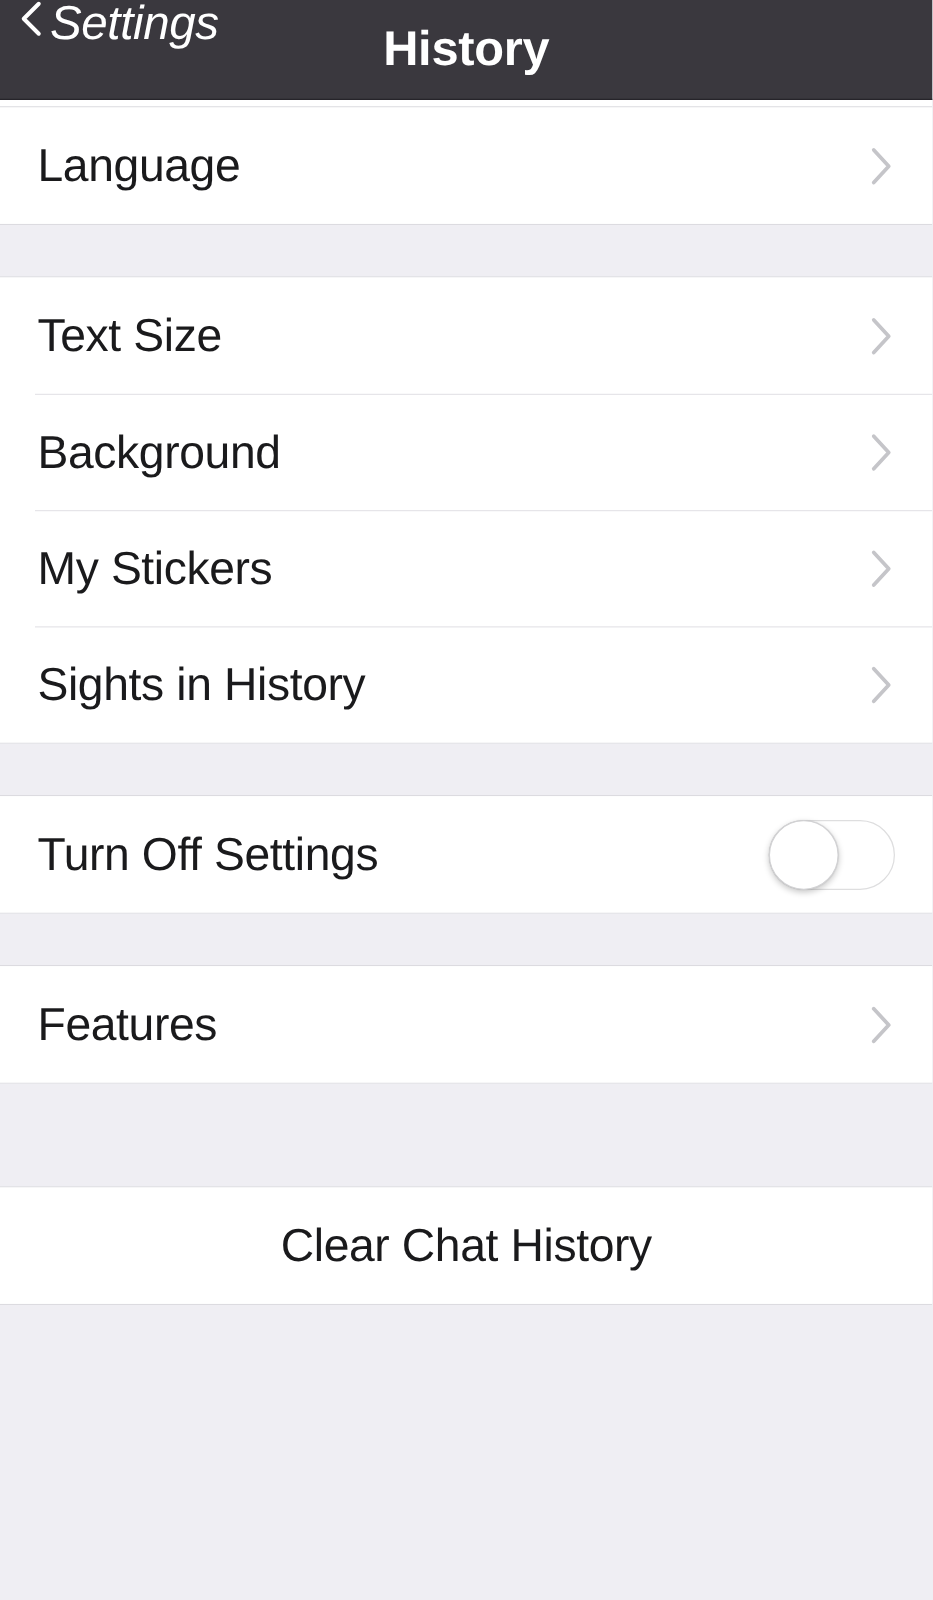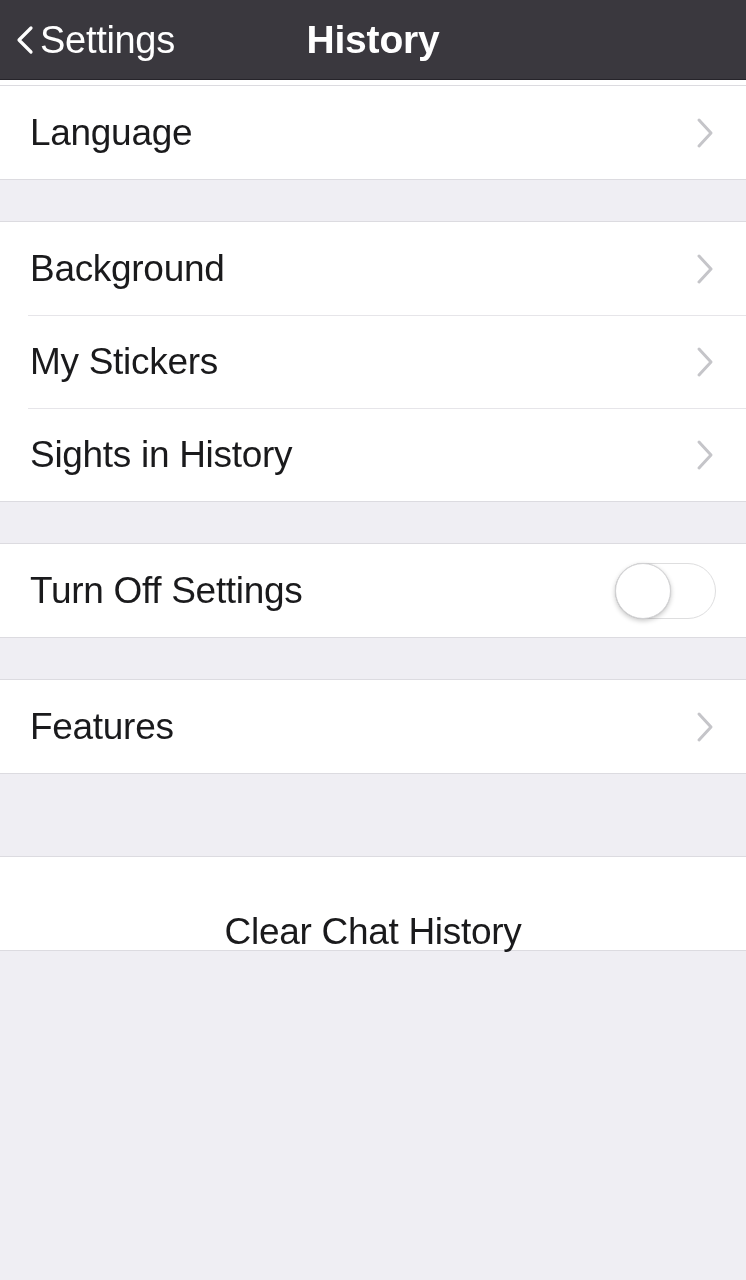--- a/index.html
+++ b/index.html
@@ -31,25 +31,25 @@
     flex: 0 0 80px;
     height: 80px;
     background: #3a383e;
     display: flex;
     align-items: center;
     border-bottom: 1px solid #26242a;
   }
 
   .nav-back {
     display: flex;
-    align-items: center;
     height: 100%;
     padding-left: 14px;
     cursor: pointer;
     user-select: none;
+    font-style: italic;
   }
 
   .back-chevron {
     display: inline-block;
     width: 22px;
     height: 30px;
     position: relative;
     flex: 0 0 auto;
   }
   .back-chevron svg { display: block; }
@@ -128,21 +128,20 @@
     font-size: 37px;
     color: #1a1a1c;
     letter-spacing: -0.3px;
     line-height: 1;
     flex: 1 1 auto;
   }
 
   .row-centered {
     justify-content: center;
     padding: 0;
-    align-items: flex-end;
   }
   .row-centered .row-label {
     flex: 0 0 auto;
     text-align: center;
   }
 
   
   .chevron {
     flex: 0 0 auto;
     width: 26px;
@@ -207,20 +206,28 @@
             <path d="M4 3 L16 16 L4 29" stroke="#c5c5c9" stroke-width="3" stroke-linecap="round" stroke-linejoin="round" fill="none"></path>
           </svg>
         </span>
       </div>
     </div>
 
     <div class="gap"></div>
 
     <div class="section">
       <div class="row">
+        <span class="row-label">Text Size</span>
+        <span class="chevron">
+          <svg width="20" height="32" viewBox="0 0 20 32" fill="none" xmlns="http://www.w3.org/2000/svg">
+            <path d="M4 3 L16 16 L4 29" stroke="#c5c5c9" stroke-width="3" stroke-linecap="round" stroke-linejoin="round" fill="none"></path>
+          </svg>
+        </span>
+      </div>
+      <div class="row">
         <span class="row-label">Background</span>
         <span class="chevron">
           <svg width="20" height="32" viewBox="0 0 20 32" fill="none" xmlns="http://www.w3.org/2000/svg">
             <path d="M4 3 L16 16 L4 29" stroke="#c5c5c9" stroke-width="3" stroke-linecap="round" stroke-linejoin="round" fill="none"></path>
           </svg>
         </span>
       </div>
       <div class="row">
         <span class="row-label">My Stickers</span>
         <span class="chevron">

